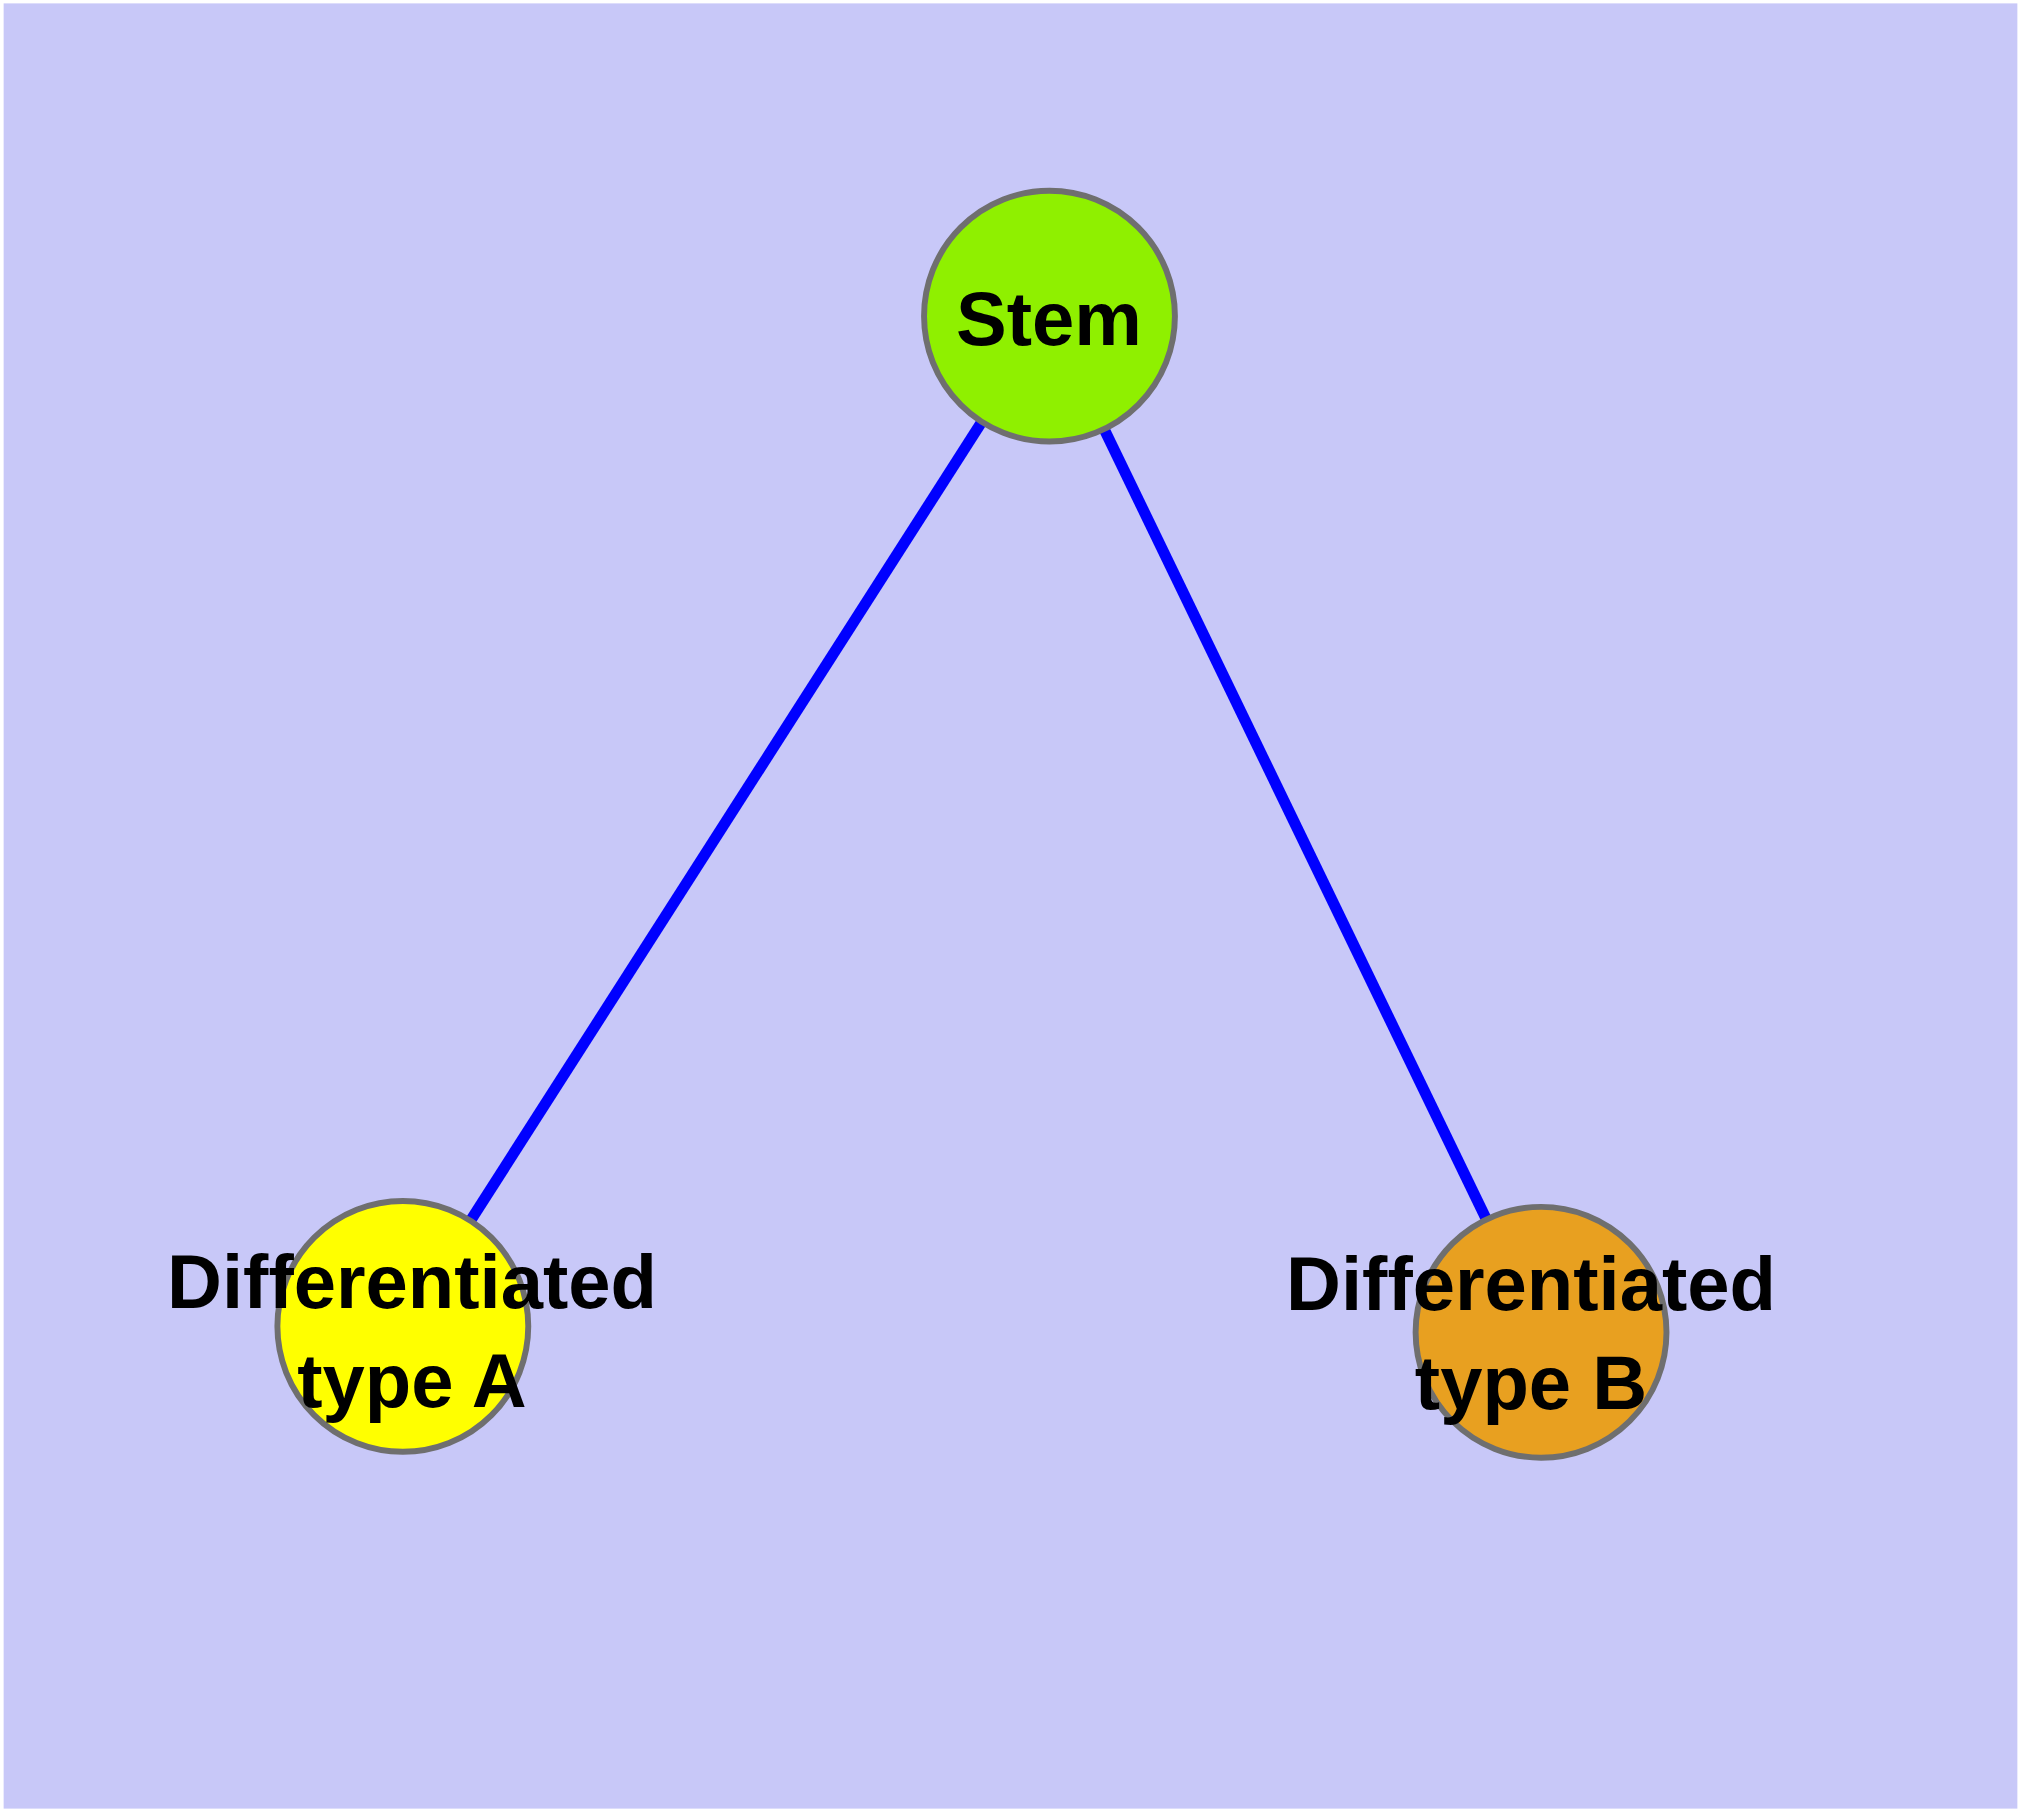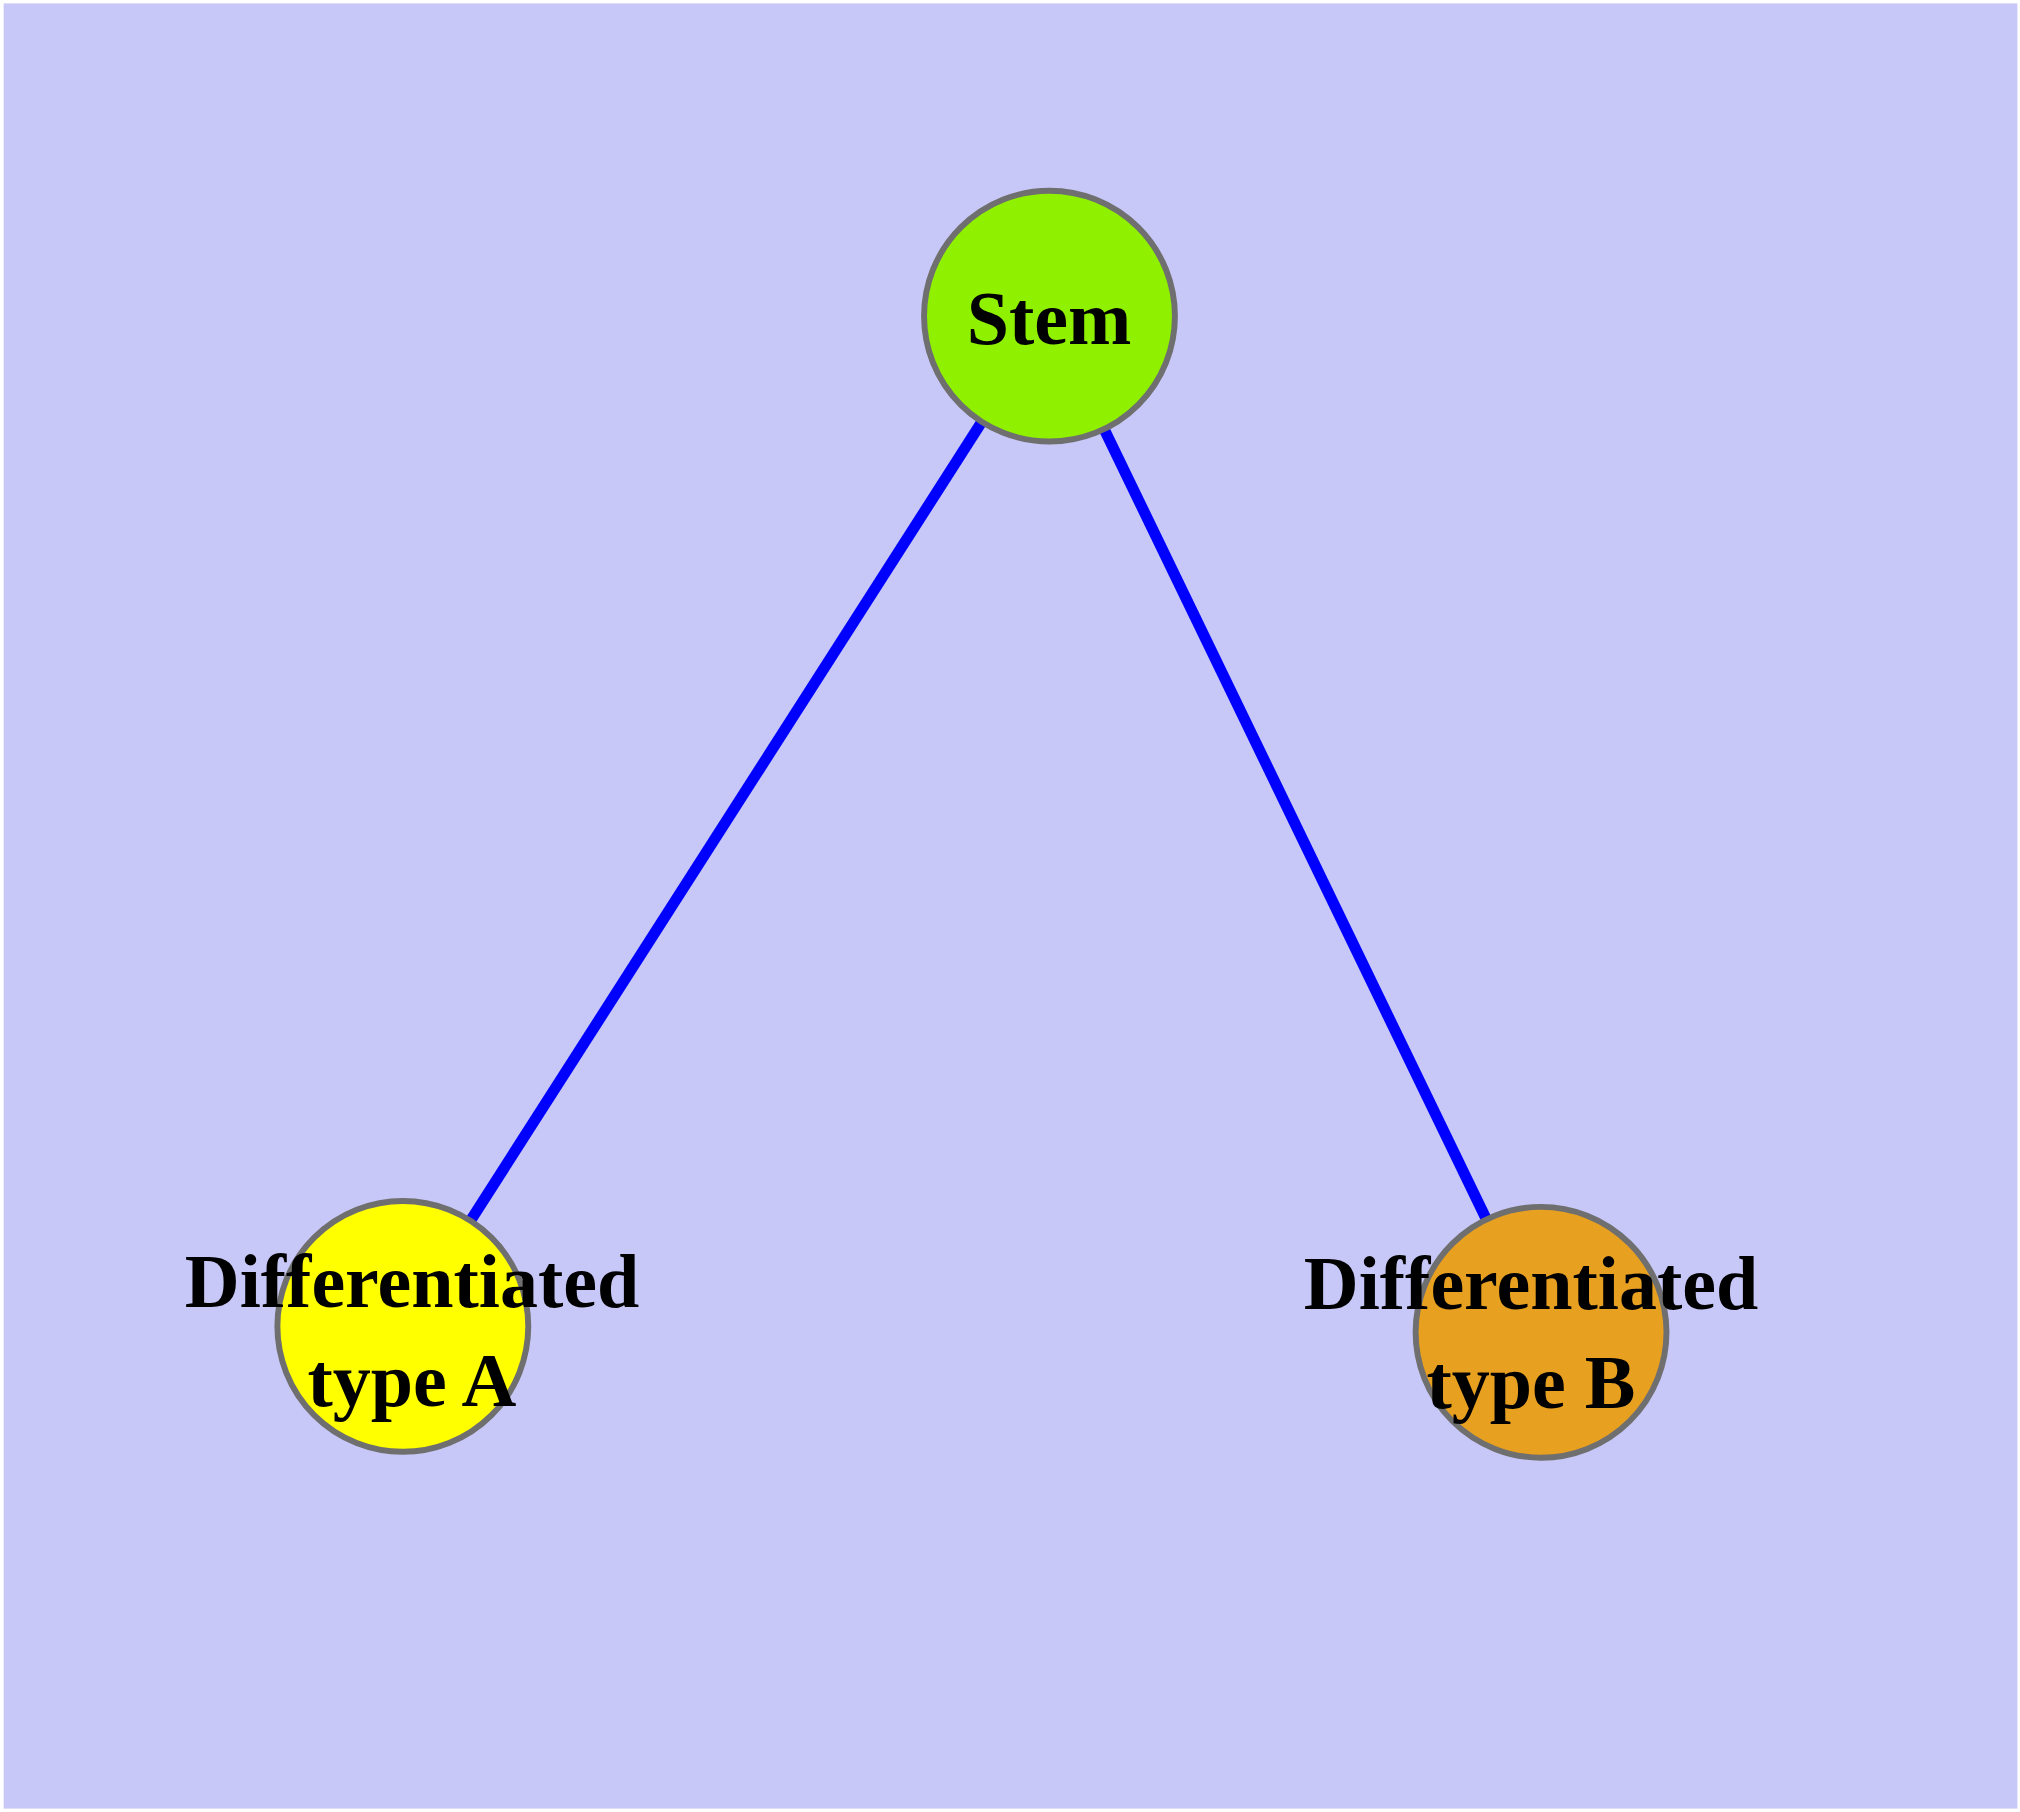--- a/index.html
+++ b/index.html
@@ -7,21 +7,21 @@
     padding: 0;
     background: #ffffff;
     width: 2021px;
     height: 1812px;
     overflow: hidden;
   }
   .canvas {
     position: relative;
     width: 2021px;
     height: 1427px;
-    font-family: Liberation Serif, serif;
+    font-family: Liberation Sans, sans-serif;
   }
   .canvas svg {
     position: absolute;
     left: 0;
     top: 0;
     display: block;
   }
   .node-label {
     position: absolute;
     transform: translate(-50%, -50%);

